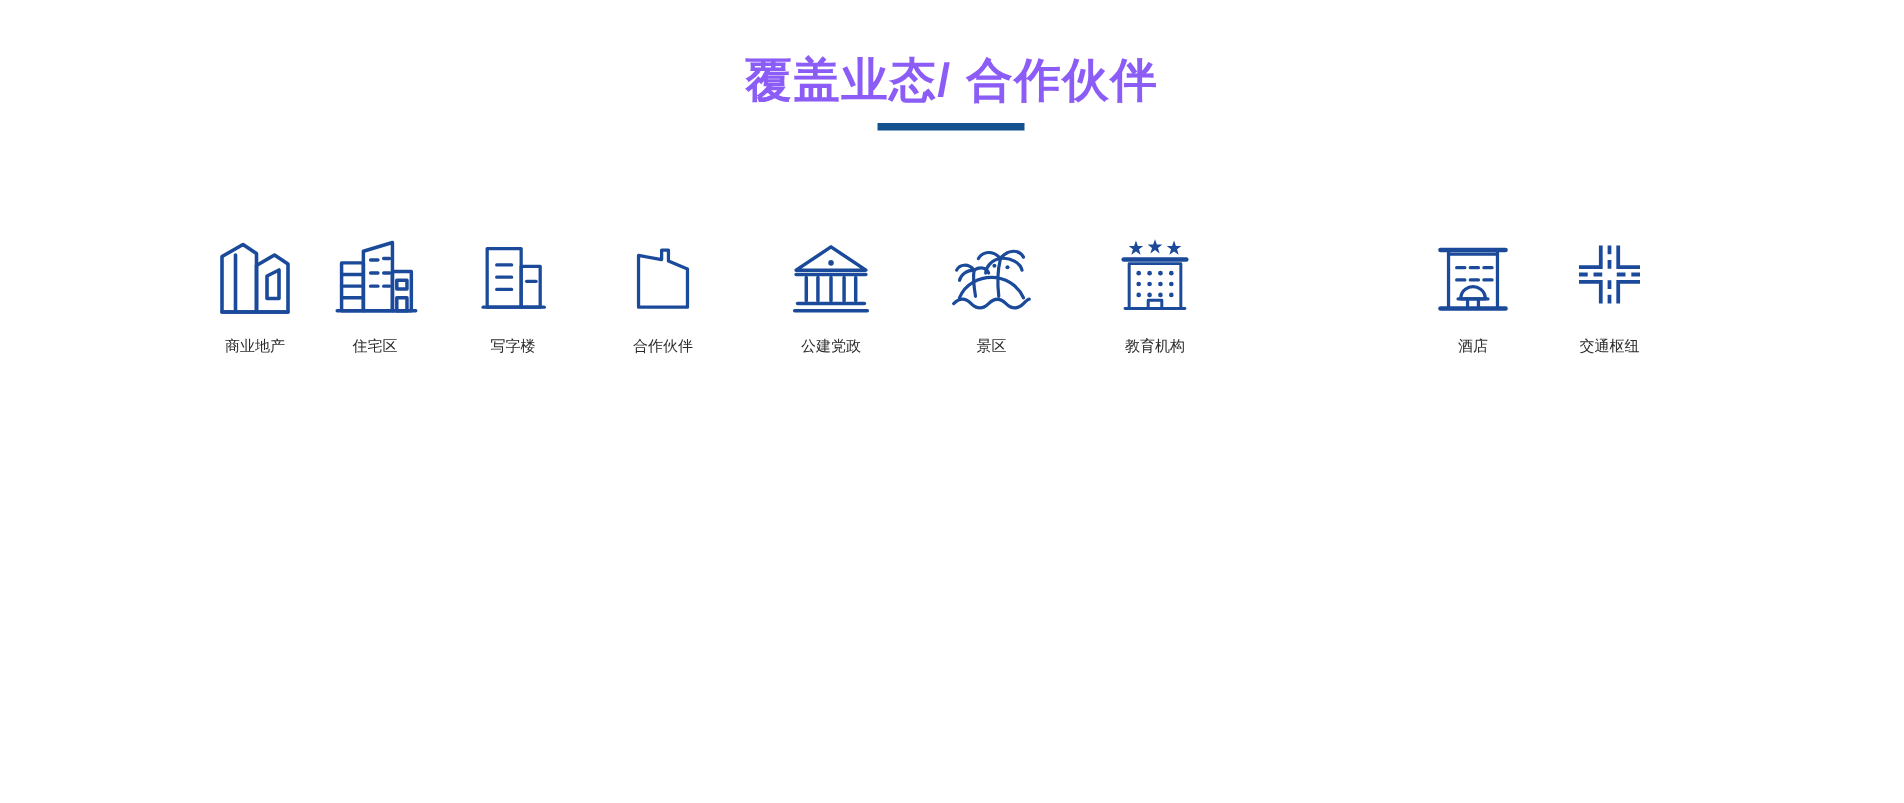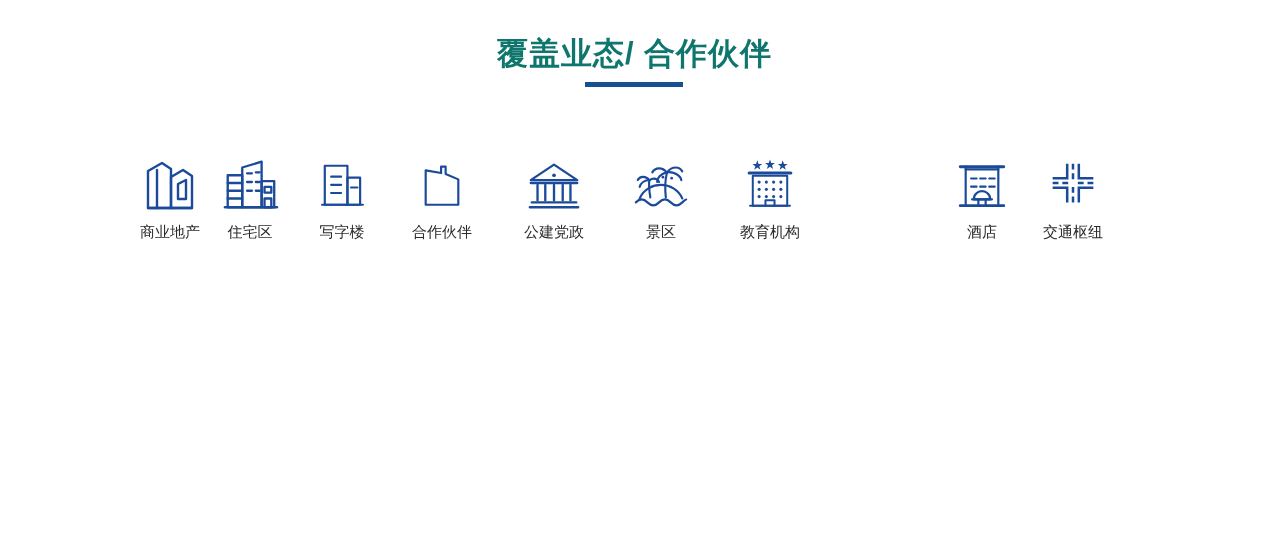--- a/index.html
+++ b/index.html
@@ -14,21 +14,21 @@
 
   
   .title-block{
     position:absolute;left:0;top:34px;width:1269px;
     text-align:center;
   }
   .title-text{
     display:inline-block;
     font-size:31px;
     font-weight:bold;
-    color:#0f766e;
+    color:#8b5cf6;
     letter-spacing:1px;
     line-height:40px;
     white-space:nowrap;
   }
   .title-underline{
     position:absolute;
     left:585px;top:48px;
     width:98px;height:5px;
     background:#15508f;
   }
@@ -48,21 +48,21 @@
   }
   .icon-art{
     height:72px;
     display:flex;
     align-items:flex-end;
     justify-content:center;
   }
   .icon-art svg{display:block;}
   .icon-label{
     margin-top:8px;
-    font-size:15px;
+    font-size:10px;
     color:#2b2b2b;
     line-height:18px;
     white-space:nowrap;
   }
 </style>
 </head>
 <body>
 
 <div class="page">
 

